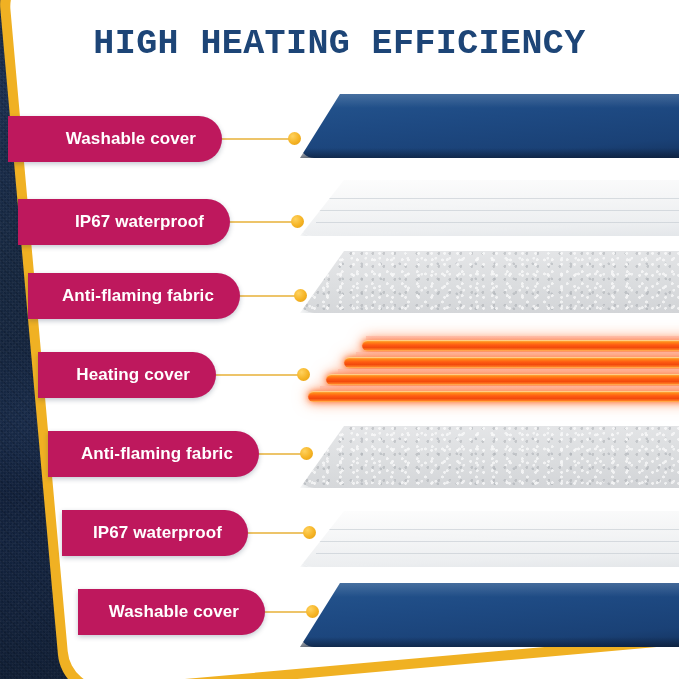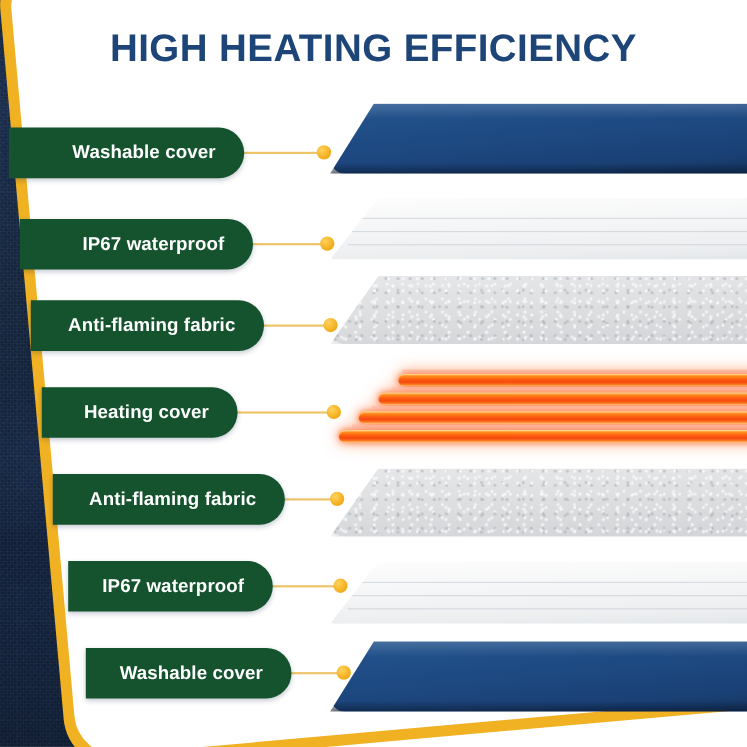--- a/index.html
+++ b/index.html
@@ -86,21 +86,21 @@
   
   .title {
     position: absolute;
     left: 0; top: 24px;
     width: 679px;
     text-align: center;
     font-size: 35px;
     font-weight: bold;
     letter-spacing: .4px;
     color: #1d4577;
-    font-family: Liberation Sans, sans-serif;
+    font-family: Liberation Mono, monospace;
   }
 
   
   .stack {
     position: absolute;
     left: 300px; top: 88px;
     width: 400px; height: 570px;
   }
   .layer {
     position: absolute;
@@ -181,21 +181,21 @@
   .wire-glow {
     position: absolute;
     height: 7px;
     background: linear-gradient(to bottom, rgba(255,190,175,.75), rgba(255,225,220,.35));
   }
 
   
   .pill {
     position: absolute;
     height: 46px;
-    background: #14532d;
+    background: #be185d;
     border-radius: 0 26px 26px 0;
     display: flex;
     align-items: center;
     justify-content: flex-end;
     padding-right: 26px;
     box-sizing: border-box;
     box-shadow: 0 2px 5px rgba(20,40,70,.25);
   }
   .pill-text {
     color: #ffffff;

